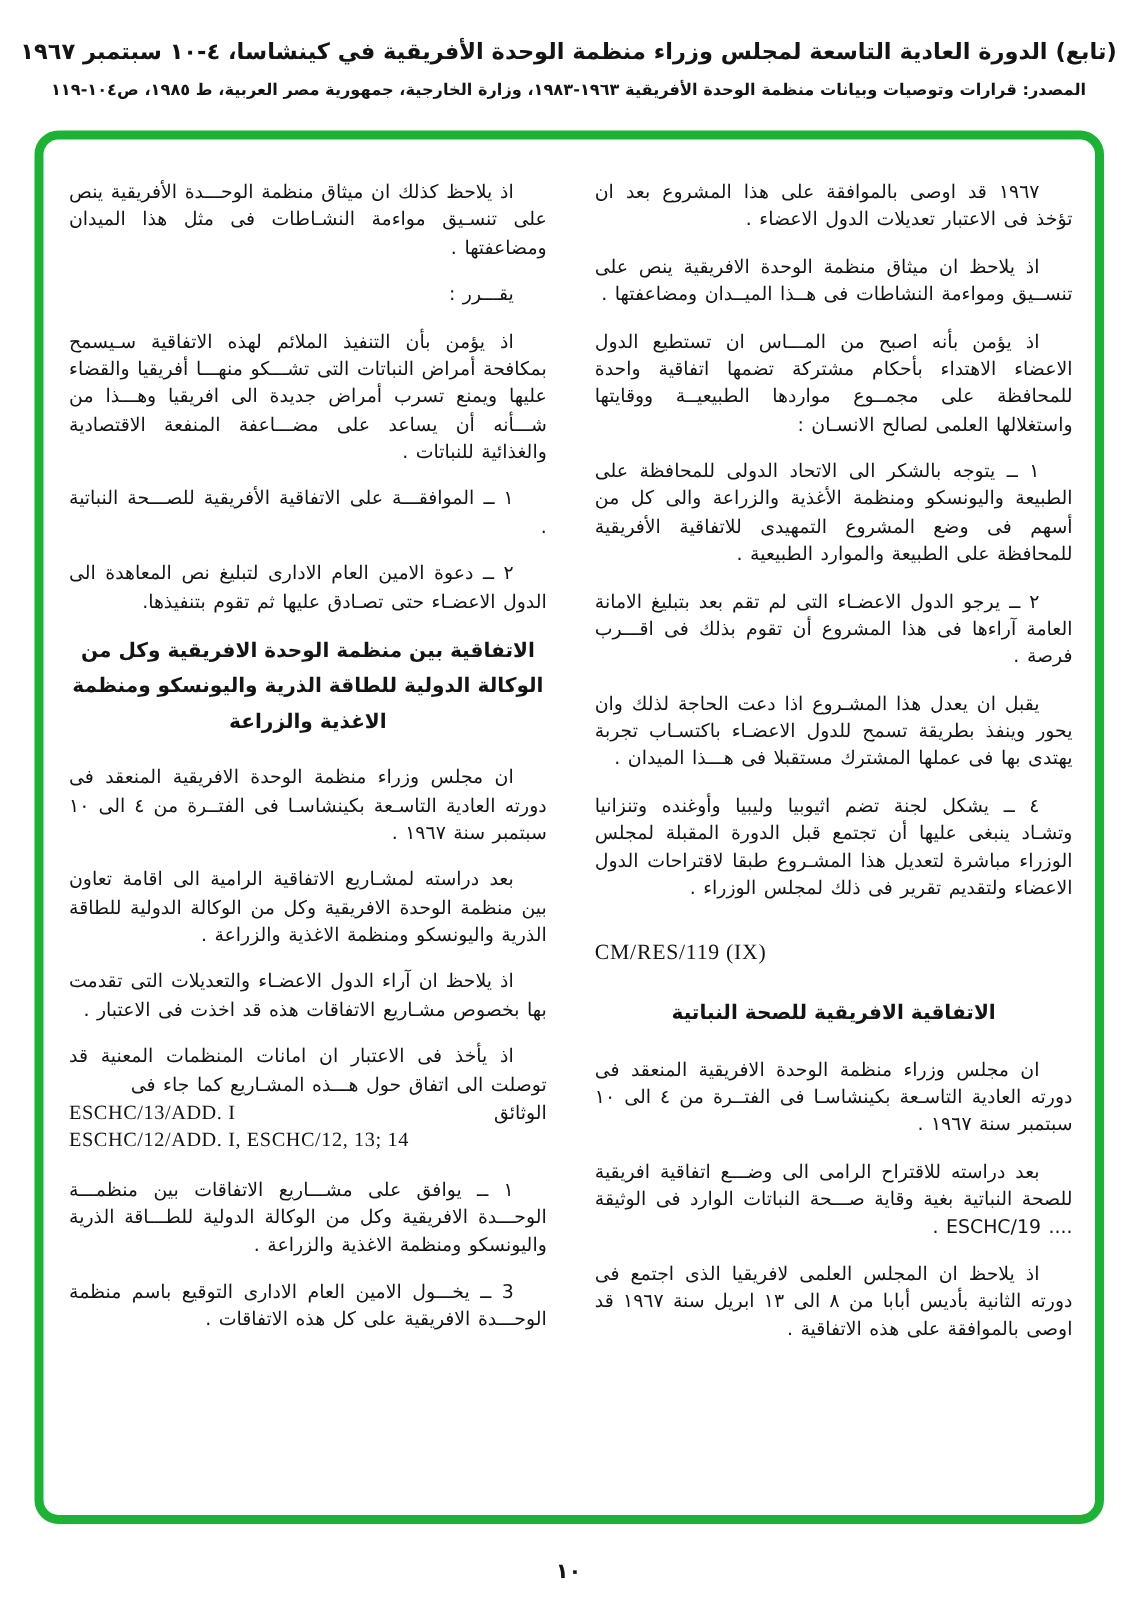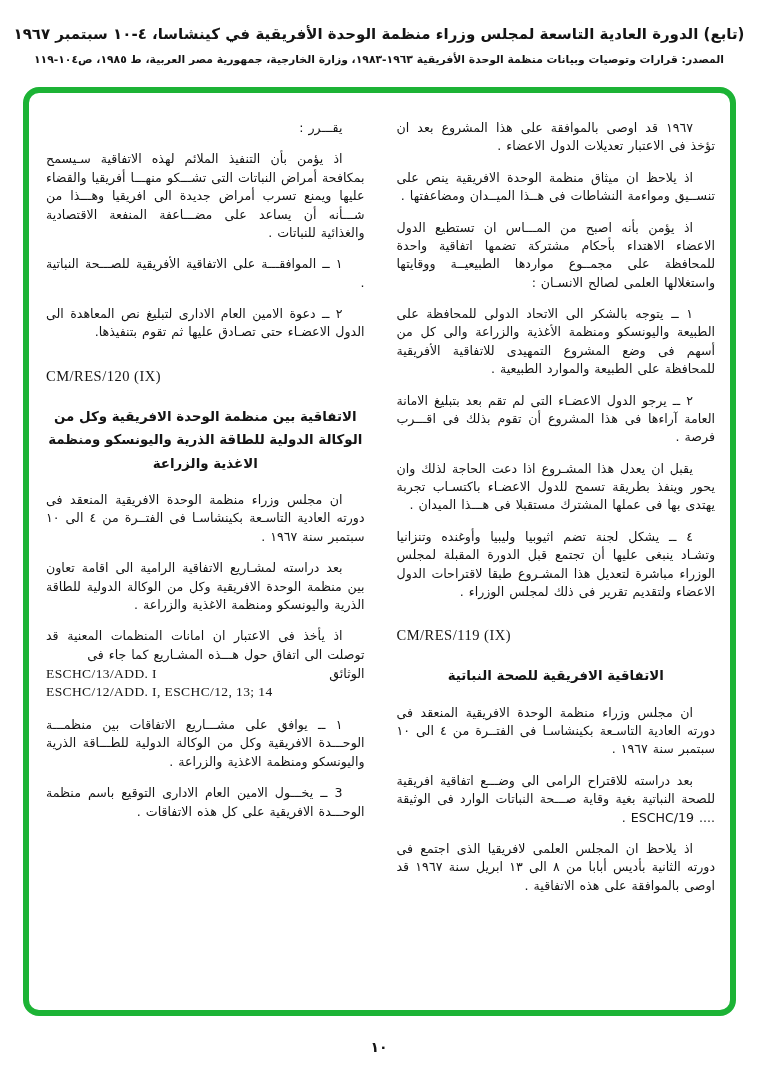--- a/index.html
+++ b/index.html
@@ -97,28 +97,29 @@
     <p>يقبل ان  يعدل هذا المشـروع اذا دعت الحاجة لذلك وان يحور وينفذ بطريقة تسمح للدول الاعضـاء باكتسـاب تجربة يهتدى بها فى عملها المشترك مستقبلا فى هـــذا الميدان .</p>
     <p>٤ ــ يشكل لجنة تضم اثيوبيا وليبيا وأوغنده وتنزانيا وتشـاد ينبغى عليها أن تجتمع قبل الدورة المقبلة لمجلس الوزراء مباشرة لتعديل هذا المشـروع طبقا لاقتراحات الدول الاعضاء ولتقديم تقرير فى ذلك لمجلس الوزراء .</p>
     <div class="code-ref">CM/RES/119 (IX)</div>
     <h2 class="section-heading">الاتفاقية الافريقية للصحة النباتية</h2>
     <p>ان مجلس وزراء منظمة الوحدة الافريقية المنعقد فى دورته العادية التاسـعة بكينشاسـا فى الفتــرة من ٤ الى ١٠ سبتمبر سنة ١٩٦٧ .</p>
     <p>بعد دراسته للاقتراح الرامى الى وضـــع اتفاقية افريقية للصحة النباتية بغية وقاية صـــحة النباتات الوارد فى الوثيقة ....  ESCHC/19 .</p>
     <p>اذ يلاحظ ان المجلس العلمى لافريقيا الذى اجتمع فى دورته الثانية بأديس أبابا من ٨ الى ١٣ ابريل سنة ١٩٦٧ قد اوصى بالموافقة على هذه الاتفاقية .</p>
   </section>
 
   <section class="text-column">
+    <p>اذ يلاحظ كذلك ان ميثاق منظمة الوحـــدة الأفريقية ينص على تنسـيق مواءمة النشـاطات فى مثل هذا الميدان ومضاعفتها .</p>
     <p>يقـــرر :</p>
     <p>اذ يؤمن بأن التنفيذ الملائم لهذه الاتفاقية سـيسمح بمكافحة أمراض النباتات التى تشـــكو منهـــا أفريقيا والقضاء عليها ويمنع تسرب أمراض جديدة الى افريقيا وهـــذا من شـــأنه أن يساعد على مضـــاعفة المنفعة الاقتصادية والغذائية للنباتات .</p>
     <p>١ ــ الموافقـــة على الاتفاقية الأفريقية للصـــحة النباتية .</p>
     <p>٢ ــ دعوة الامين العام الادارى لتبليغ نص المعاهدة الى الدول الاعضـاء حتى تصـادق عليها ثم تقوم بتنفيذها.</p>
-    <div class="code-ref">CM/RES/120 (IX)</div>
     <h2 class="section-heading">الاتفاقية بين منظمة الوحدة الافريقية وكل من الوكالة الدولية للطاقة الذرية واليونسكو ومنظمة الاغذية والزراعة</h2>
     <p>ان مجلس وزراء منظمة الوحدة الافريقية المنعقد فى دورته العادية التاسـعة بكينشاسـا فى الفتــرة من ٤ الى ١٠ سبتمبر سنة ١٩٦٧ .</p>
     <p>بعد دراسته لمشـاريع الاتفاقية الرامية الى اقامة تعاون بين منظمة الوحدة الافريقية وكل من الوكالة الدولية للطاقة الذرية واليونسكو ومنظمة الاغذية والزراعة .</p>
+    <p>اذ يلاحظ ان آراء الدول الاعضـاء والتعديلات التى تقدمت بها بخصوص مشـاريع الاتفاقات هذه قد اخذت فى الاعتبار .</p>
     <p style="margin-bottom:2px">اذ يأخذ فى الاعتبار ان امانات المنظمات المعنية قد توصلت الى اتفاق حول هـــذه المشـاريع كما جاء فى</p>
     <div class="doc-line">
       <span class="arabic-label">الوثائق</span>
       <span class="latin-ref">ESCHC/13/ADD. I</span>
     </div>
     <div class="doc-ref-line">ESCHC/12/ADD. I, ESCHC/12, 13; 14</div>
     <p>١ ــ يوافق على مشـــاريع الاتفاقات بين منظمـــة الوحـــدة الافريقية وكل من الوكالة الدولية للطـــاقة الذرية واليونسكو ومنظمة الاغذية والزراعة .</p>
     <p>3 ــ يخـــول الامين العام الادارى التوقيع باسم منظمة الوحـــدة الافريقية على كل هذه الاتفاقات .</p>
   </section>
 

